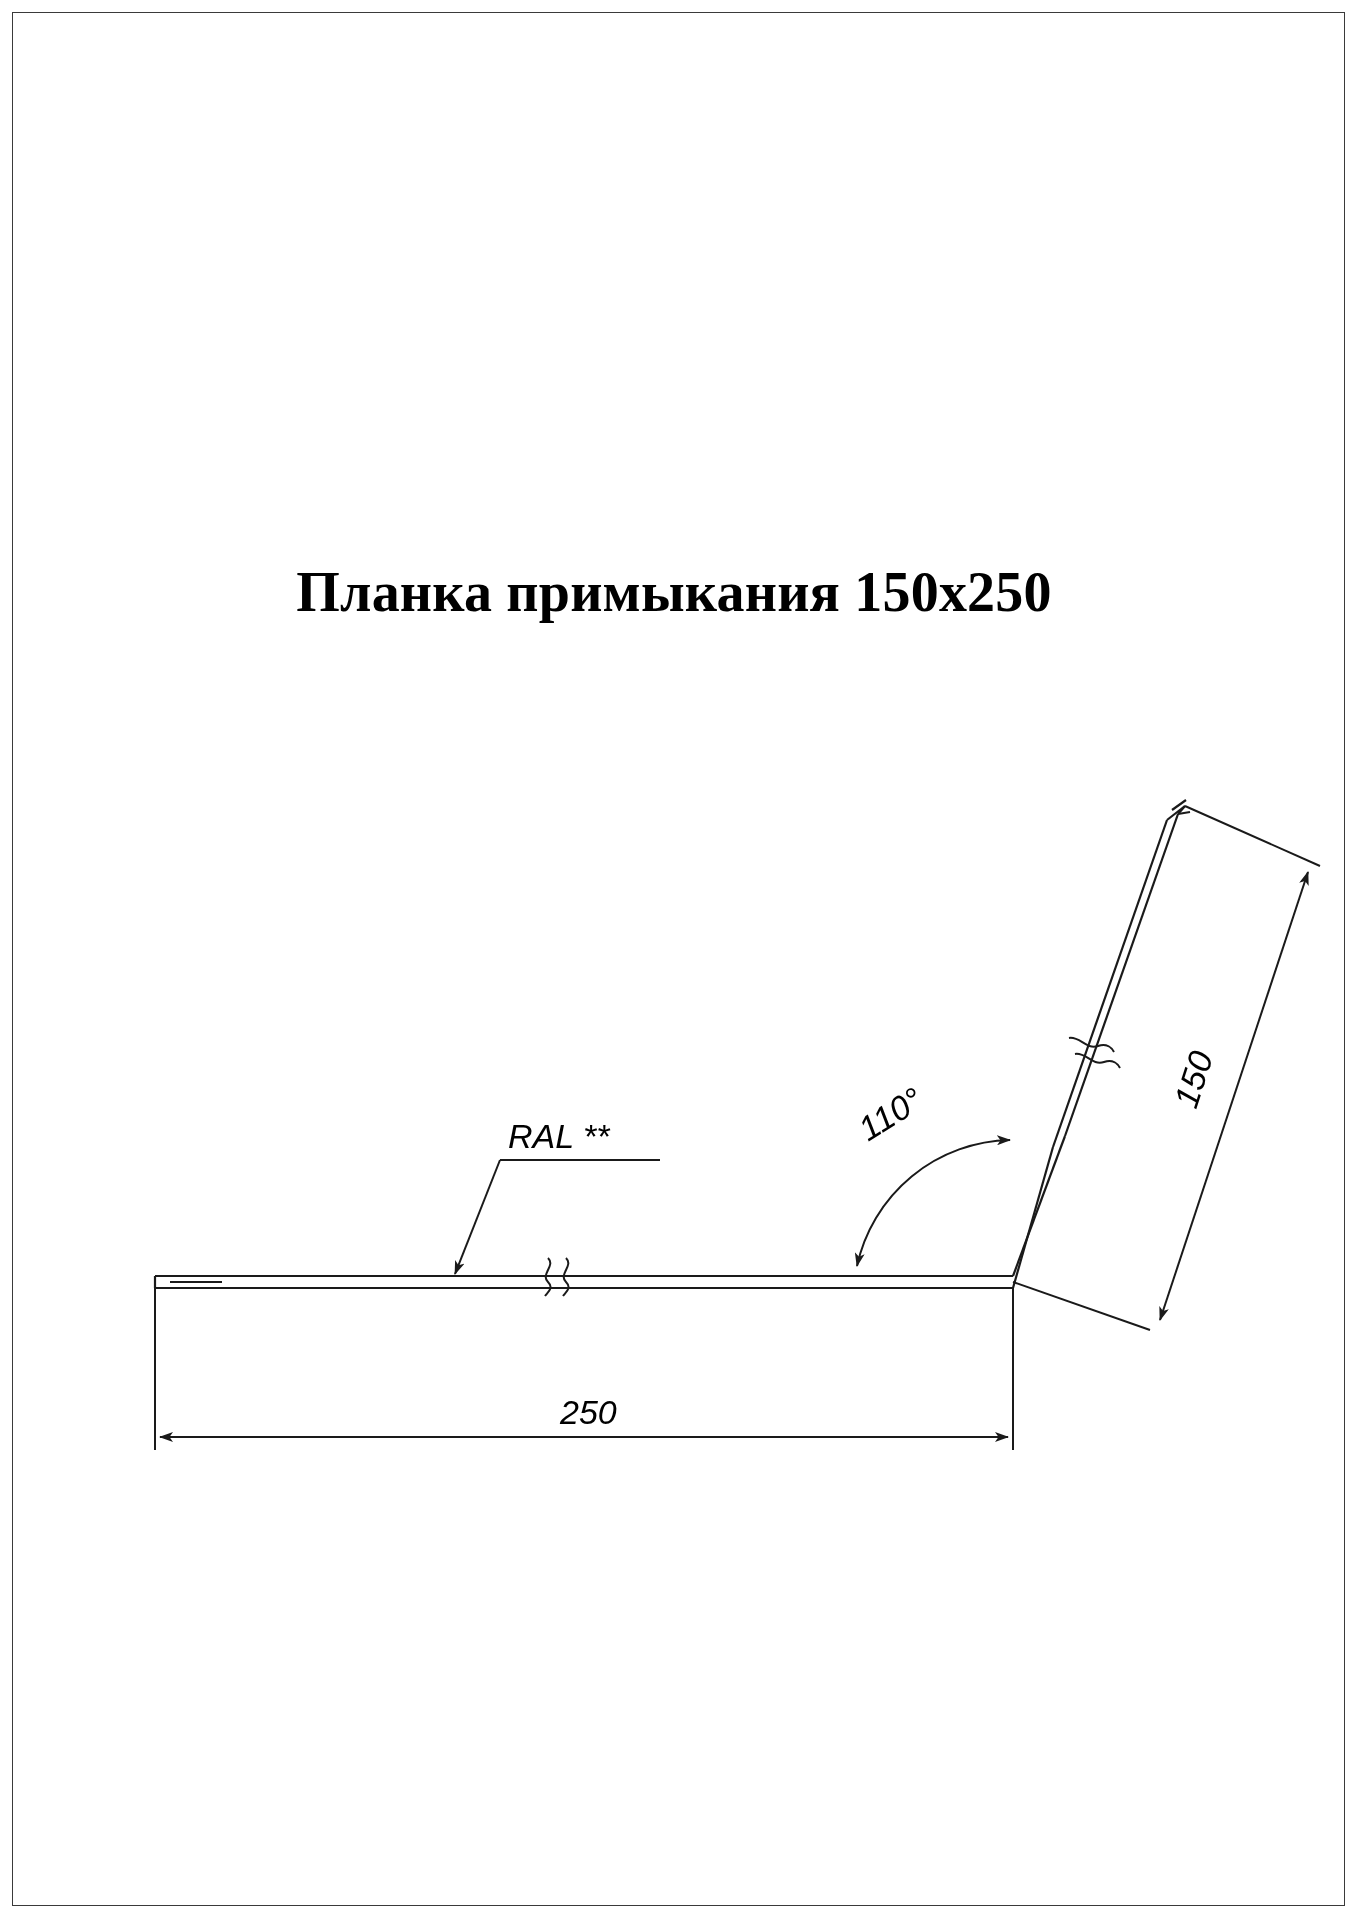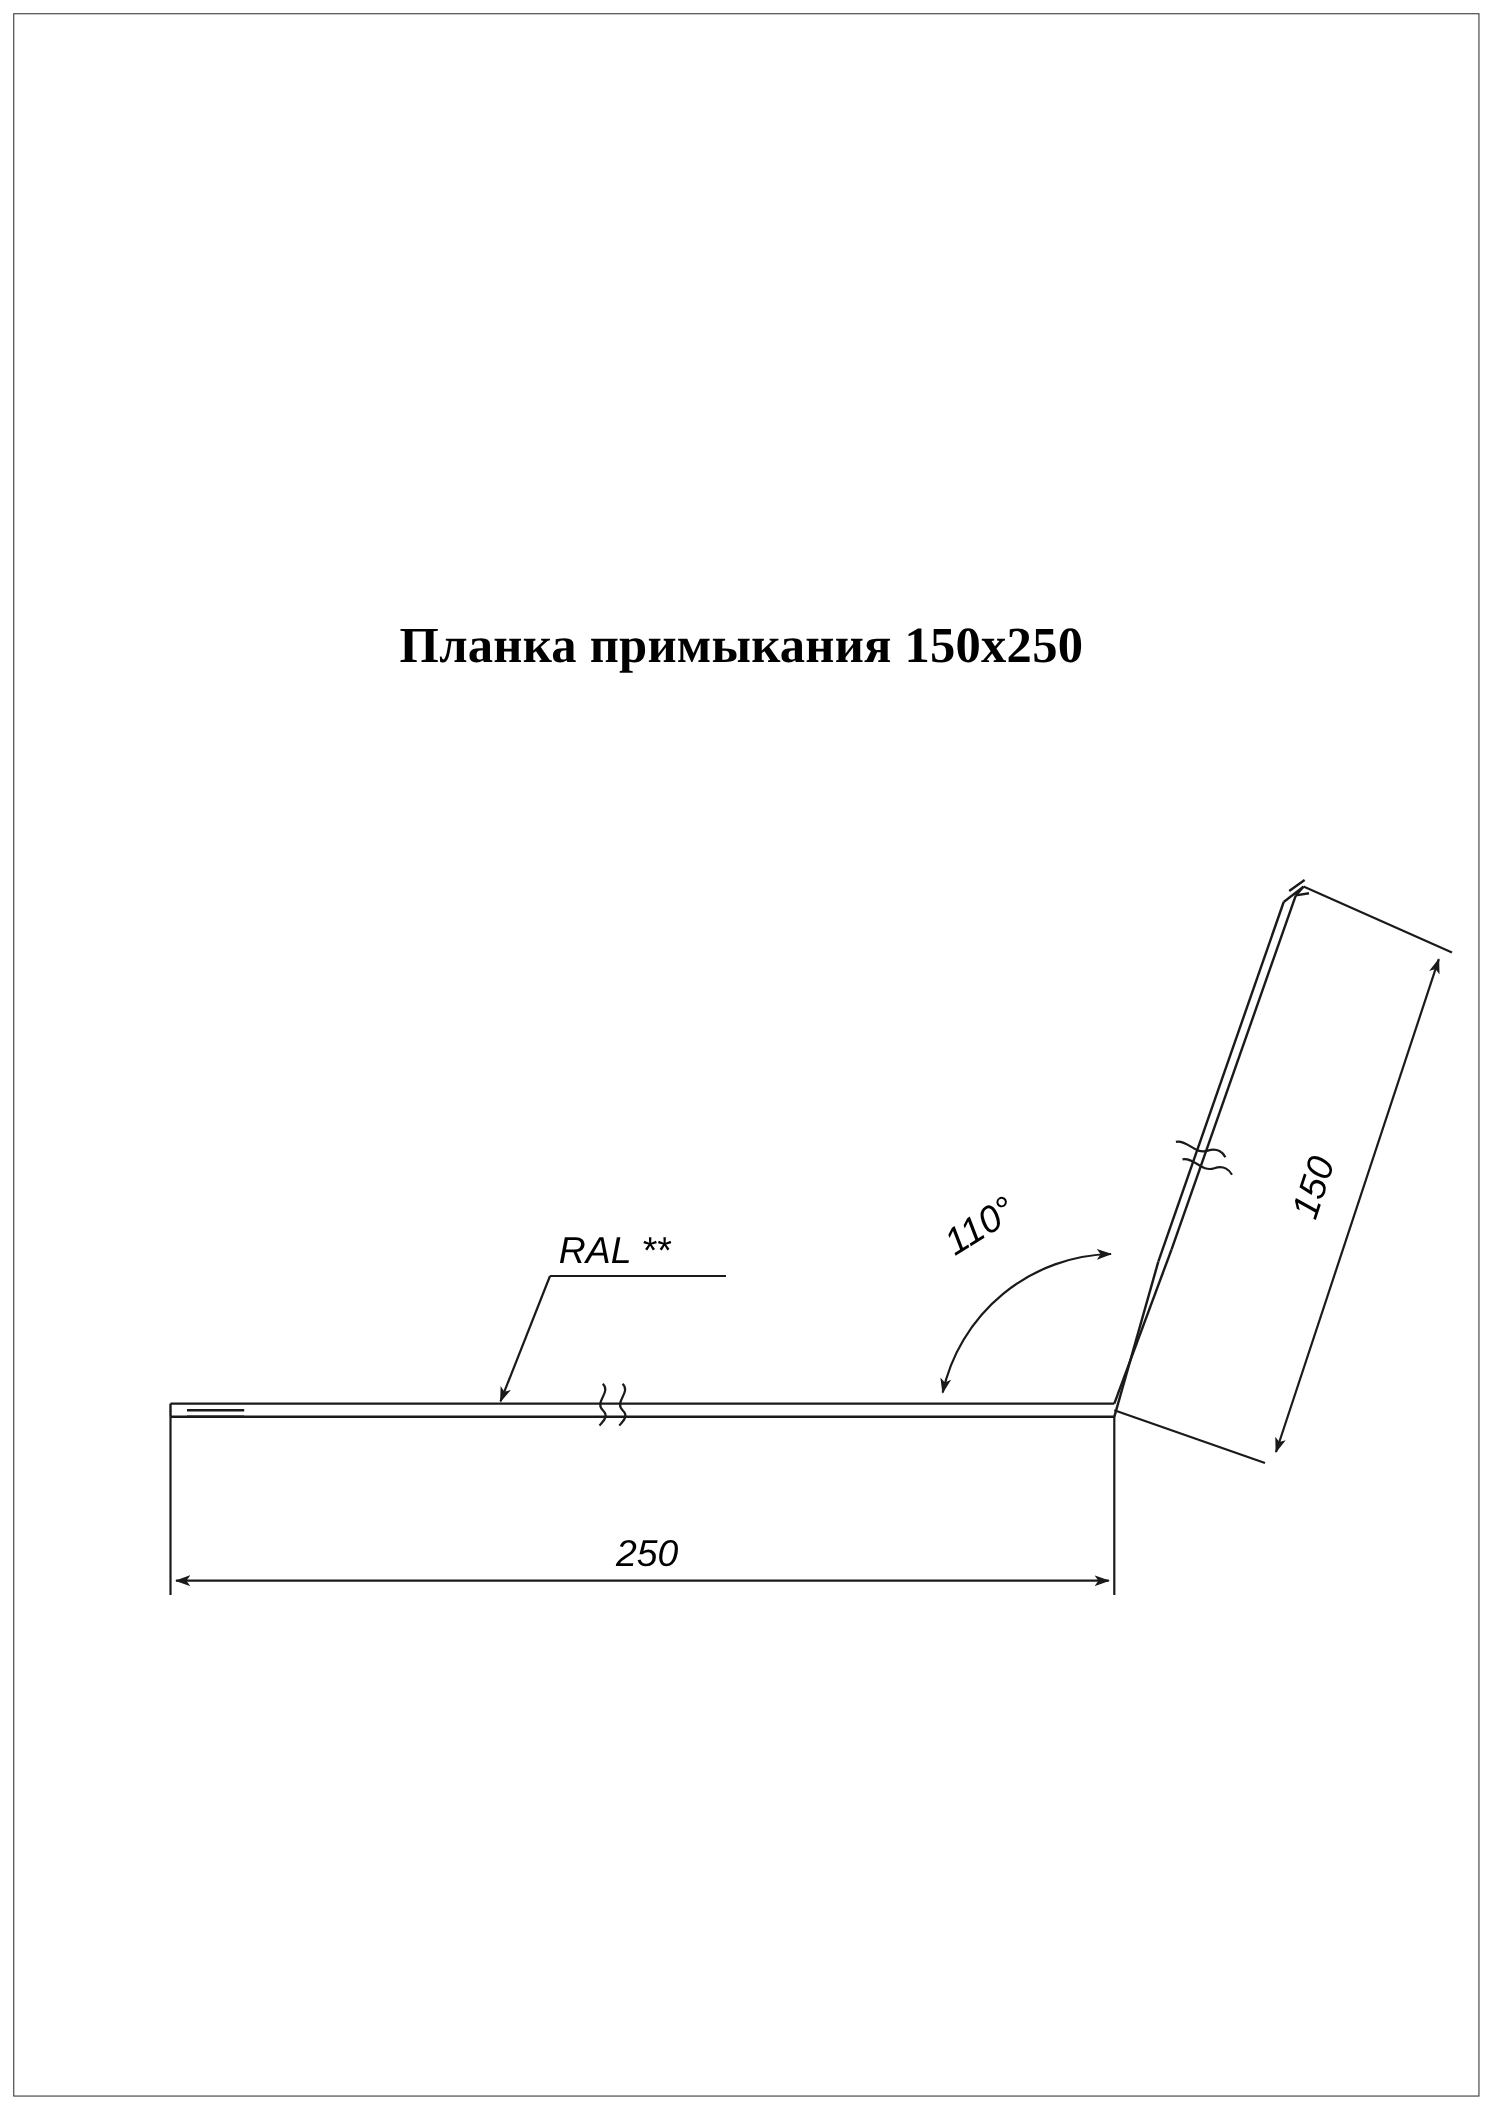--- a/index.html
+++ b/index.html
@@ -31,21 +31,21 @@
     border: 1px solid #3a3a3a;
     box-sizing: border-box;
   }
   #drawing-title {
     position: absolute;
     left: 0;
     top: 560px;
     width: 1348px;
     text-align: center;
     font-family: "Liberation Serif", serif;
-    font-size: 46px;
+    font-size: 56px;
     font-weight: 700;
     color: #000000;
     letter-spacing: 0.2px;
   }
   svg.canvas {
     position: absolute;
     left: 0;
     top: 0;
     width: 1359px;
     height: 1920px;

